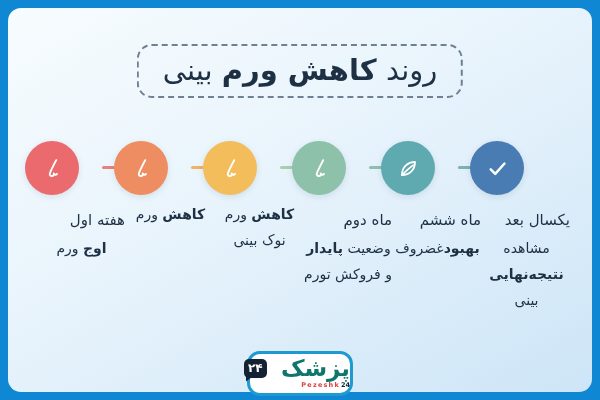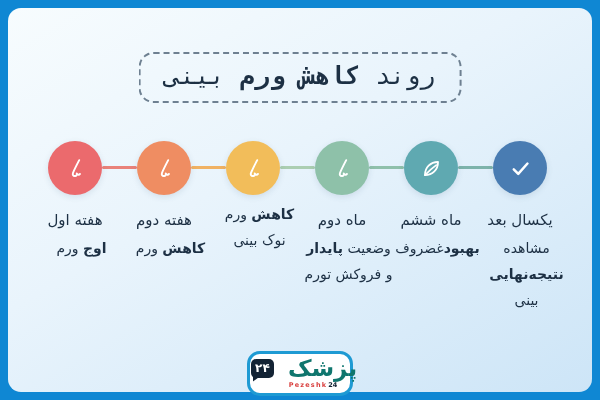--- a/index.html
+++ b/index.html
@@ -3,41 +3,41 @@
 <meta charset="utf-8">
 <style>
   * { margin:0; padding:0; box-sizing:border-box; }
   html,body { width:600px; height:400px; }
   body { font-family:"DejaVu Sans", sans-serif; color:#1d3044; }
 
   .frame { position:relative; width:600px; height:400px; background:#0f87d3; overflow:hidden; }
   .panel { position:absolute; left:8px; top:8px; right:8px; bottom:8px; border-radius:13px;
            background:linear-gradient(150deg,#f7fcfe 0%,#e9f4fc 42%,#cde5f7 100%); }
 
-  .title-box { position:absolute; left:50%; top:52px; transform:translateX(-50%);
+  .title-box { position:absolute; left:50%; top:44px; transform:translateX(-50%);
                border:2px dashed #6e8091; border-radius:15px; padding:7px 24px 9px 24px;
-               direction:rtl; white-space:nowrap; font-size:25px; font-weight:500; z-index:2;font-family:Liberation Mono, monospace; }
+               direction:rtl; white-space:nowrap; font-size:29px; font-weight:500; z-index:2; }
   .title-box b { font-weight:700; }
 
   .step { position:absolute; top:141px; width:100px; display:flex; flex-direction:column;
-          align-items:center; z-index:2; }
+          z-index:2; }
   .circle { width:54px; height:54px; border-radius:50%; display:flex; align-items:center;
             justify-content:center; box-shadow:0 2px 6px rgba(40,70,110,0.12); }
   .circle svg { display:block; }
   .time { margin-top:16px; font-size:15px; direction:rtl; white-space:nowrap; }
   .desc { margin-top:6px; font-size:14px; line-height:26px; direction:rtl; text-align:center;
           white-space:nowrap;margin-left:13px; }
   .desc b { font-weight:700; }
 
   .conn { position:absolute; top:166px; height:3px; width:35px; border-radius:2px; z-index:1; }
 
   .logo-box { position:absolute; left:50%; top:351px; transform:translateX(-50%);
               width:106px; height:45px; background:#ffffff; border:3px solid #1e9ad3;
               border-radius:13px; z-index:5; display:flex; flex-direction:column;
-              align-items:center; justify-content:center;padding-left:8px; }
+              align-items:flex-end; justify-content:center;padding-left:8px; }
   .logo-row { display:flex; flex-direction:row; align-items:center; gap:3px; margin-top:-2px; }
   .logo-badge { position:relative; width:23px; height:19px; border-radius:5px; color:#fff;
                 font-size:12px; font-weight:700; display:flex; align-items:center;
                 justify-content:center; }
   .logo-badge::after { content:""; position:absolute; left:2px; bottom:-4px; width:7px; height:5px;
                        background:inherit; clip-path:polygon(0 0,100% 0,0 100%); }
   .logo-fa { font-size:23px; font-weight:700; line-height:1; }
   .logo-latin { display:flex; gap:1px; font-size:6.5px; font-weight:700; letter-spacing:1.2px;
                 margin-top:1px;margin-left:18px; }
   .logo-latin .num { color:#132334; letter-spacing:0; }
@@ -73,21 +73,20 @@
   </div>
 
   <div class="step" style="left:114px">
     <div class="circle" style="background: rgb(239, 141, 98);">
       <span>
           <svg width="27" height="27" viewBox="0 0 24 24" fill="none" stroke="#ffffff" stroke-width="1.7" stroke-linecap="round" stroke-linejoin="round">
             <path d="M15.3 4.6c-2.2 4.2-4.4 8.6-5.5 11.2-.7 1.7.2 3 1.8 2.9 1.3-.1 1.8-1.2 1.5-2.3.4 1.3 2.1 1.5 2.9.4"></path>
           </svg>
         </span>
     </div>
-    <div class="time">هفته دوم</div>
     <div class="desc">
       <div><span></span><b>کاهش</b><span> ورم</span></div>
     </div>
   </div>
 
   <div class="step" style="left:203px">
     <div class="circle" style="background: rgb(242, 189, 90);">
       <span>
           <svg width="27" height="27" viewBox="0 0 24 24" fill="none" stroke="#ffffff" stroke-width="1.7" stroke-linecap="round" stroke-linejoin="round">
             <path d="M15.3 4.6c-2.2 4.2-4.4 8.6-5.5 11.2-.7 1.7.2 3 1.8 2.9 1.3-.1 1.8-1.2 1.5-2.3.4 1.3 2.1 1.5 2.9.4"></path>

